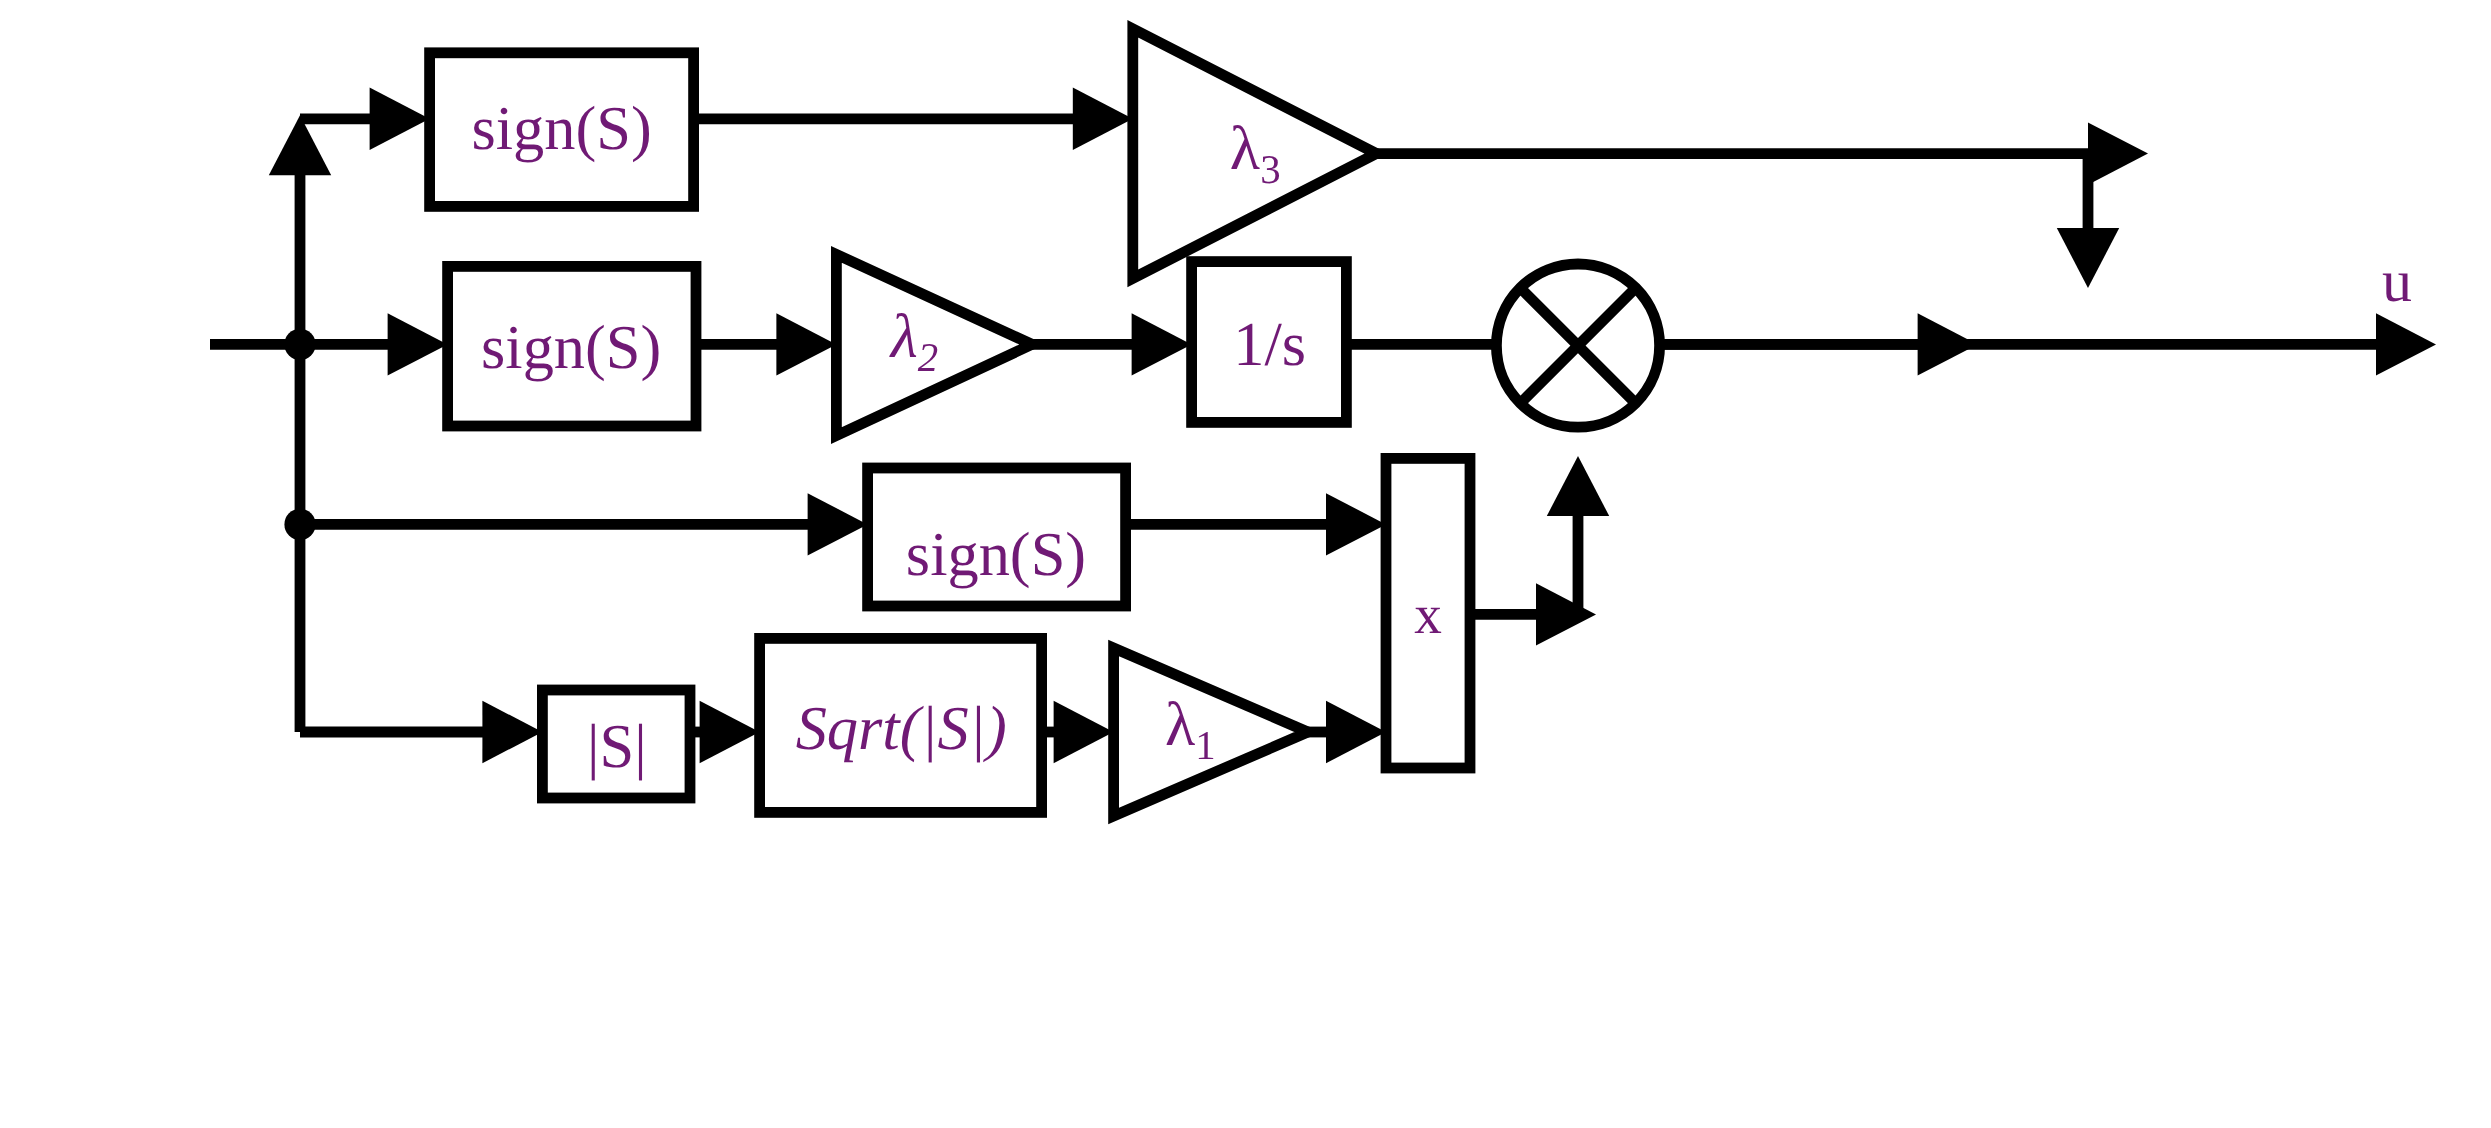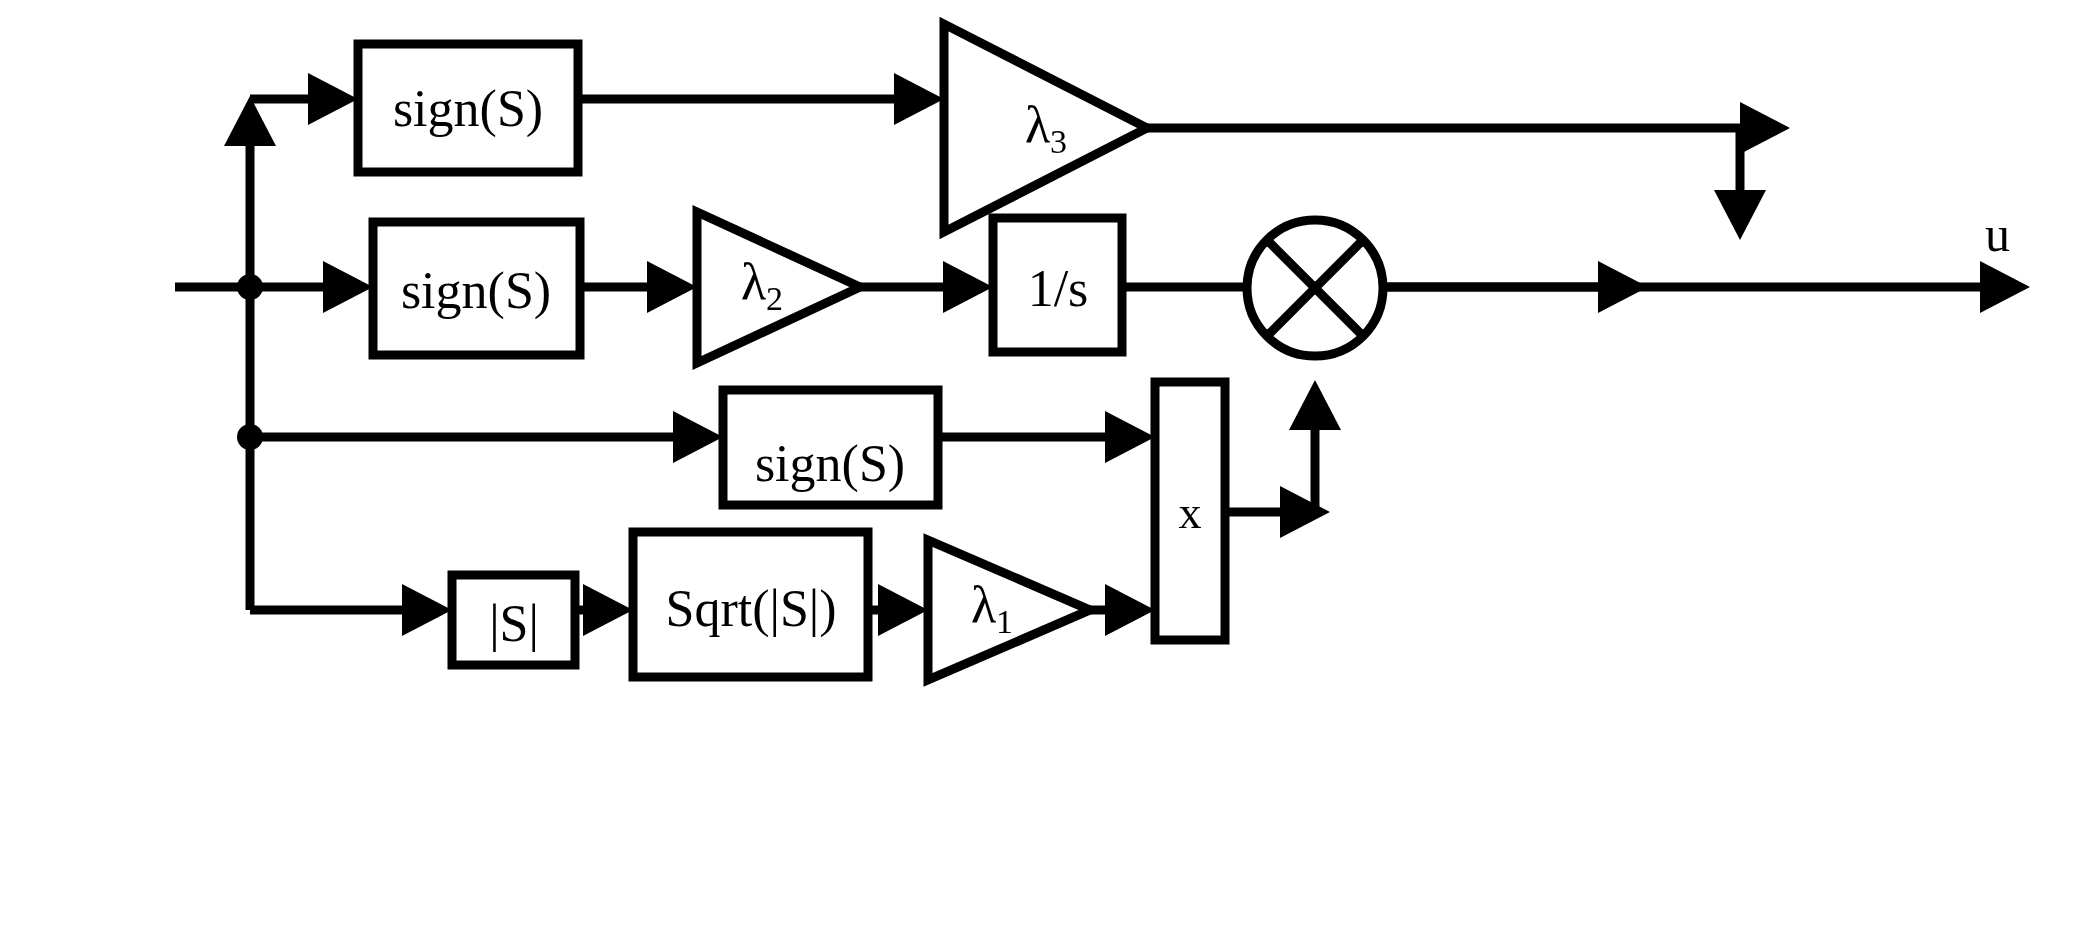--- a/index.html
+++ b/index.html
@@ -1,19 +1,19 @@
 <!DOCTYPE html>
 <html><head>
 <meta charset="utf-8">
 <style>
   html,body{margin:0;padding:0;background:#ffffff;}
   #root{position:relative;width:2076px;height:940px;background:#ffffff;
         font-family:"Liberation Serif",serif;overflow:hidden;}
   #canvas{position:absolute;left:0;top:0;width:2076px;height:940px;}
-  .lbl{position:absolute;color:#000000;white-space:nowrap;}
+  .lbl{position:absolute;color:#701a75;white-space:nowrap;}
   .lbl.ctr{transform:translate(-50%,-50%);}
   .box-text{font-size:52px;}
   .tri-text{font-size:52px;}
   .sub{font-size:34px;vertical-align:sub;}
   .eq-text{font-size:60px;}
   .u-text{font-size:50px;}
   .x-text{font-size:46px;}
 </style>
 </head>
 <body>
@@ -103,29 +103,29 @@
       <circle cx="250" cy="437" r="13"></circle>
     </g>
   </svg>
 
   <div class="lbl ctr box-text" style="left:468px;top:108px;">sign(S)</div>
 
   <div class="lbl ctr tri-text" style="left:1022px;top:128px;margin-left:24px;"><span>λ</span><span class="sub">3</span></div>
 
   <div class="lbl ctr box-text" style="left:476px;top:290px;">sign(S)</div>
 
-  <div class="lbl ctr tri-text" style="left:762px;top:285px;"><span>λ</span><span class="sub">2</span></div>
+  <div class="lbl ctr tri-text" style="left:762px;top:285px;font-style:italic;"><span>λ</span><span class="sub">2</span></div>
 
   <div class="lbl ctr box-text" style="left:1058px;top:288px;text-align:center;">1/s</div>
 
   <div class="lbl ctr box-text" style="left:830px;top:463px;">sign(S)</div>
 
   <div class="lbl ctr box-text" style="left:514px;top:623px;">|S|</div>
 
-  <div class="lbl ctr box-text" style="left:751px;top:608px;">Sqrt(|S|)</div>
+  <div class="lbl ctr box-text" style="left:751px;top:608px;font-style:italic;">Sqrt(|S|)</div>
 
   <div class="lbl ctr tri-text" style="left:992px;top:608px;text-align:center;"><span>λ</span><span class="sub">1</span></div>
 
   <div class="lbl ctr x-text" style="left:1190px;top:512px;">x</div>
 
 
   <div class="lbl u-text" style="left:1985px;top:205px;">u</div>
 
 </div>
 

